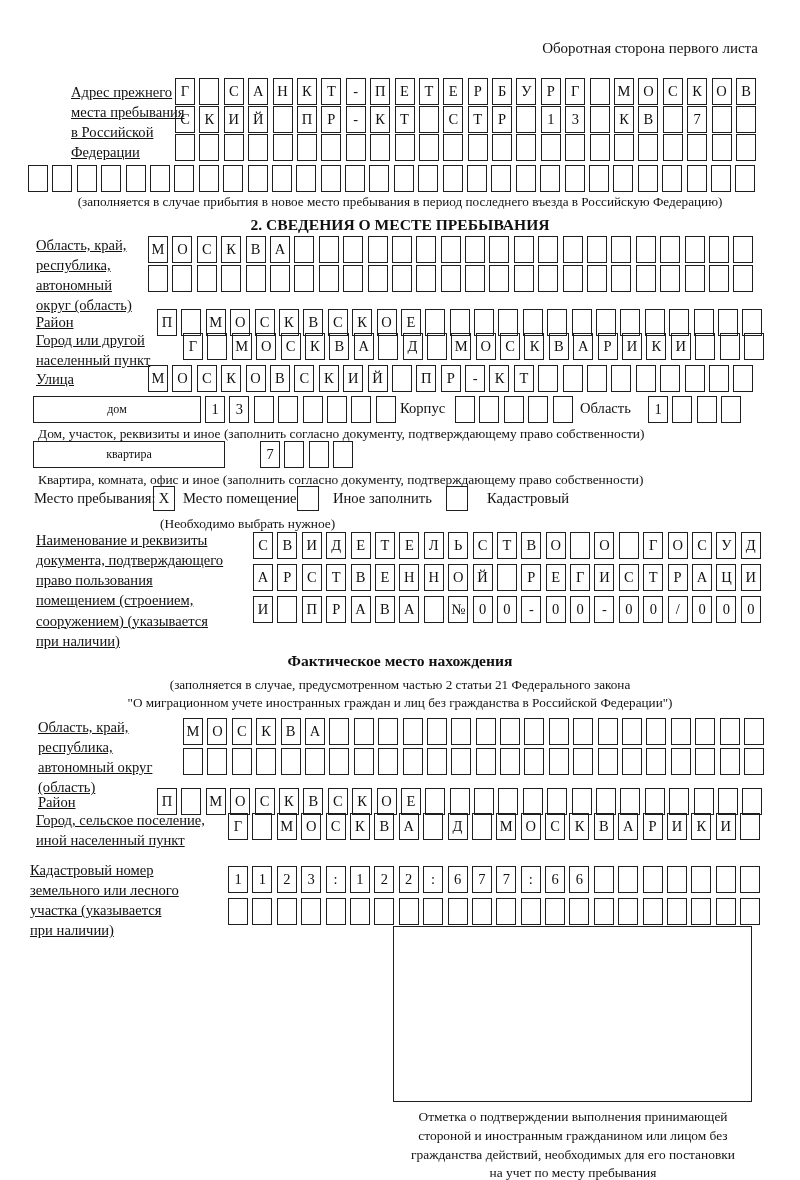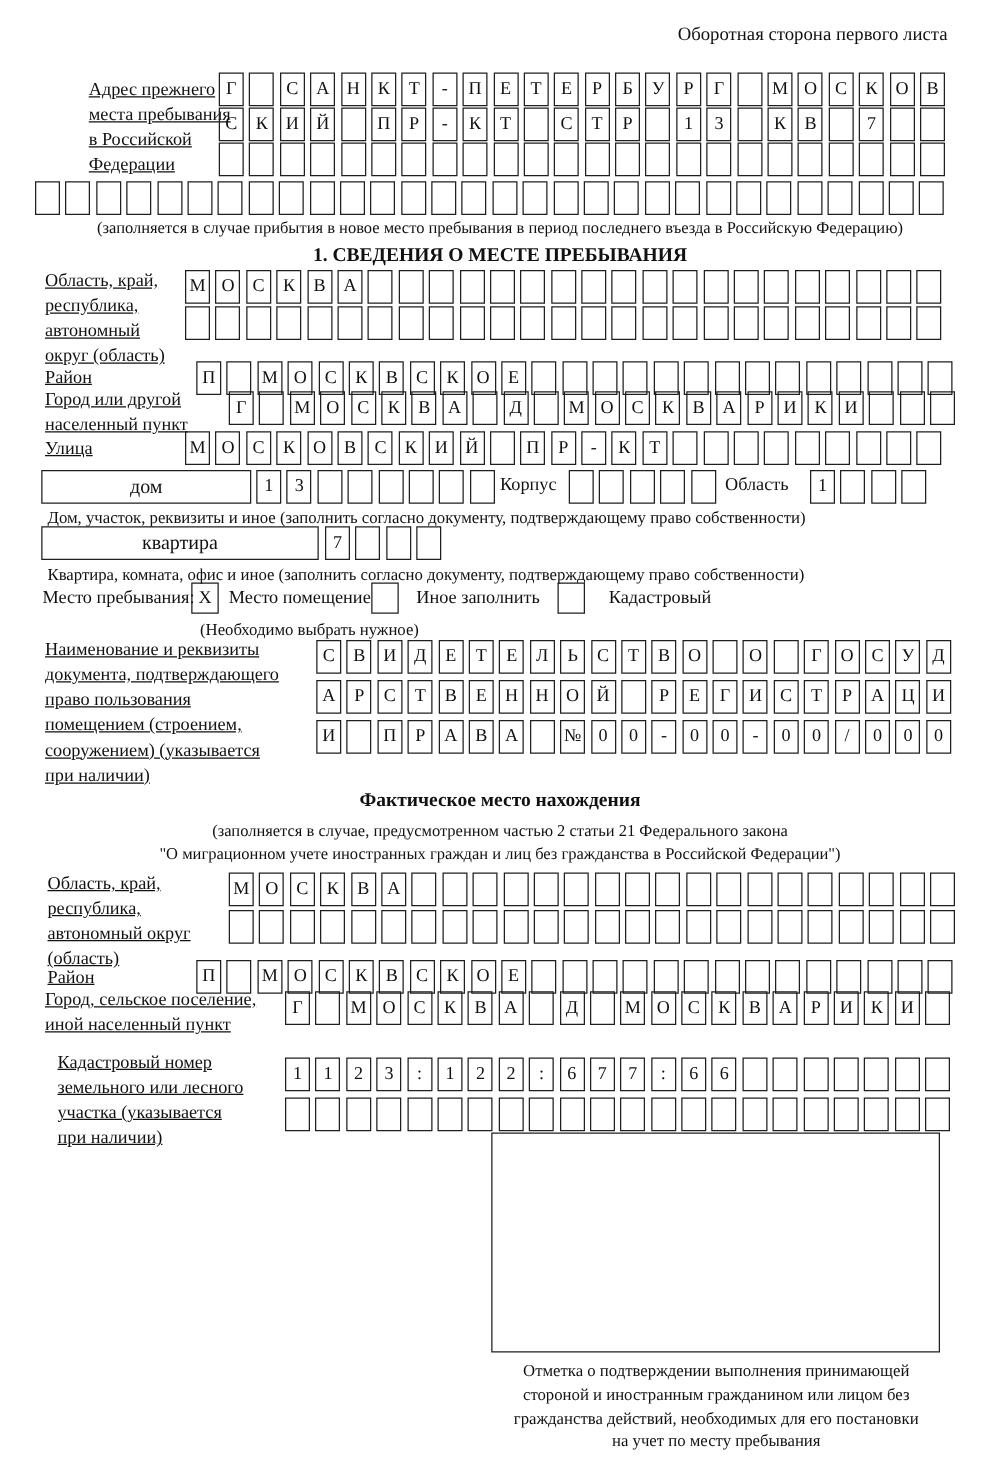--- a/index.html
+++ b/index.html
@@ -1,25 +1,25 @@
 <!DOCTYPE html>
 <html><head>
 <meta charset="utf-8">
 <style>
   html,body{margin:0;padding:0;background:#ffffff;}
   body{width:800px;height:1180px;position:relative;font-family:"Liberation Serif","DejaVu Serif",serif;color:#111;}
-  .abs{position:absolute;}
+  .abs{position:absolute;margin-top:20px;}
   .cellrow{display:flex;gap:4.4px;}
   .cell{flex:0 0 20px;width:20px;height:27px;border:1.6px solid #1f1f1f;box-sizing:border-box;
         display:flex;align-items:center;justify-content:center;font-size:14.5px;line-height:1;}
   .label{font-size:14.6px;line-height:1.38;white-space:pre-line;text-decoration:underline;}
   .note{font-size:13.2px;text-align:center;width:800px;left:0;}
   .lnote{font-size:13.4px;}
   .title{font-weight:bold;font-size:15.6px;text-align:center;width:800px;left:0;}
-  .wbox{border:1.6px solid #1f1f1f;box-sizing:border-box;height:27px;display:flex;align-items:center;justify-content:center;font-size:16px;}
+  .wbox{border:1.6px solid #1f1f1f;box-sizing:border-box;height:27px;display:flex;align-items:center;justify-content:center;font-size:12px;}
   .cb{width:22px;height:25px;border:1.6px solid #1f1f1f;box-sizing:border-box;display:flex;align-items:center;justify-content:center;font-size:14.5px;}
   .inline-label{font-size:14.6px;}
   .bigbox{border:1.8px solid #1f1f1f;box-sizing:border-box;background:#fff;}
   .caption{font-size:13.4px;line-height:1.4;text-align:center;white-space:pre-line;}
   .hdr{font-size:15px;}
 </style>
 </head>
 <body>
 
 <div class="abs hdr" style="top:20px;right:42px">Оборотная сторона первого листа</div>
@@ -133,21 +133,21 @@
     <div class="cell"></div>
     <div class="cell"></div>
     <div class="cell"></div>
     <div class="cell"></div>
     <div class="cell"></div>
     <div class="cell"></div>
     <div class="cell"></div>
   </div>
 <div class="abs note" style="top:174px">(заполняется в случае прибытия в новое место пребывания в период последнего въезда в Российскую Федерацию)</div>
 
-<div class="abs title" style="top:196px">1. СВЕДЕНИЯ О МЕСТЕ ПРЕБЫВАНИЯ</div>
+<div class="abs title" style="top:196px">2. СВЕДЕНИЯ О МЕСТЕ ПРЕБЫВАНИЯ</div>
 
 <div class="abs label" style="left:36px;top:215px">Область, край,
 республика,
 автономный
 округ (область)</div>
 <div class="abs cellrow" style="left:148px;top:216px">
     <div class="cell">М</div>
     <div class="cell">О</div>
     <div class="cell">С</div>
     <div class="cell">К</div>
@@ -309,21 +309,21 @@
   </div>
 <div class="abs inline-label" style="left:580px;top:380px">Область</div>
 <div class="abs cellrow" style="left:648px;top:376px">
     <div class="cell">1</div>
     <div class="cell"></div>
     <div class="cell"></div>
     <div class="cell"></div>
   </div>
 <div class="abs lnote" style="left:38px;top:406px">Дом, участок, реквизиты и иное (заполнить согласно документу, подтверждающему право собственности)</div>
 
-<div class="abs wbox" style="left:33px;top:421px;width:222px">квартира</div>
+<div class="abs wbox" style="left:33px;top:421px;width:192px">квартира</div>
 <div class="abs cellrow" style="left:260px;top:421px">
     <div class="cell">7</div>
     <div class="cell"></div>
     <div class="cell"></div>
     <div class="cell"></div>
   </div>
 <div class="abs lnote" style="left:38px;top:452px">Квартира, комната, офис и иное (заполнить согласно документу, подтверждающему право собственности)</div>
 
 <div class="abs inline-label" style="left:34px;top:470px">Место пребывания:</div>
 <div class="abs cb" style="left:153px;top:466px">X</div>
@@ -520,21 +520,21 @@
     <div class="cell">К</div>
     <div class="cell">В</div>
     <div class="cell">А</div>
     <div class="cell">Р</div>
     <div class="cell">И</div>
     <div class="cell">К</div>
     <div class="cell">И</div>
     <div class="cell"></div>
   </div>
 
-<div class="abs label" style="left:46px;top:840px">Кадастровый номер
+<div class="abs label" style="left:30px;top:840px">Кадастровый номер
 земельного или лесного
 участка (указывается
 при наличии)</div>
 <div class="abs cellrow" style="left:228px;top:846px">
     <div class="cell">1</div>
     <div class="cell">1</div>
     <div class="cell">2</div>
     <div class="cell">3</div>
     <div class="cell">:</div>
     <div class="cell">1</div>

